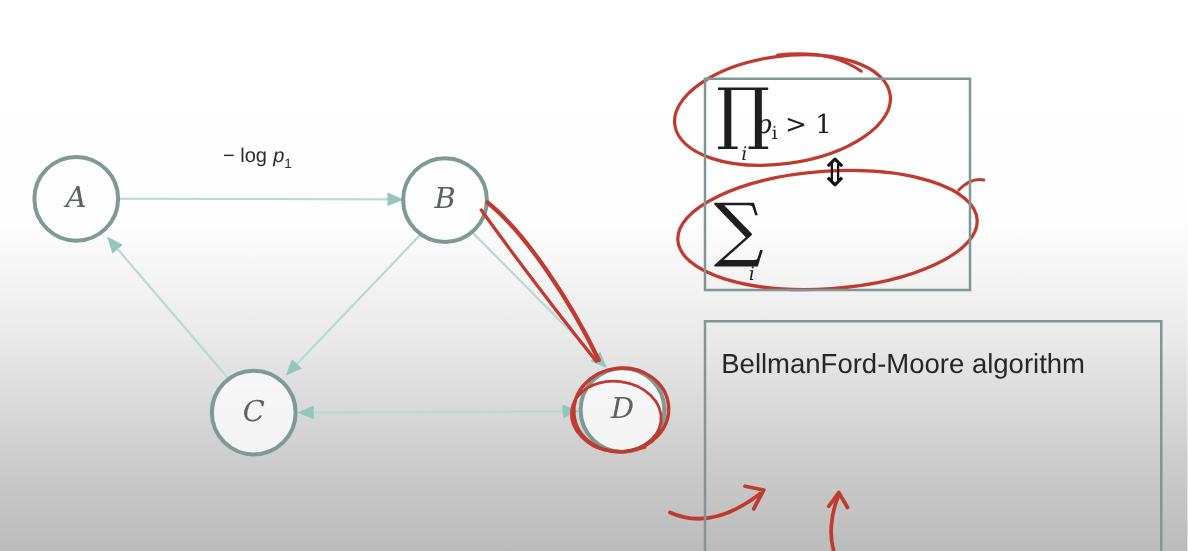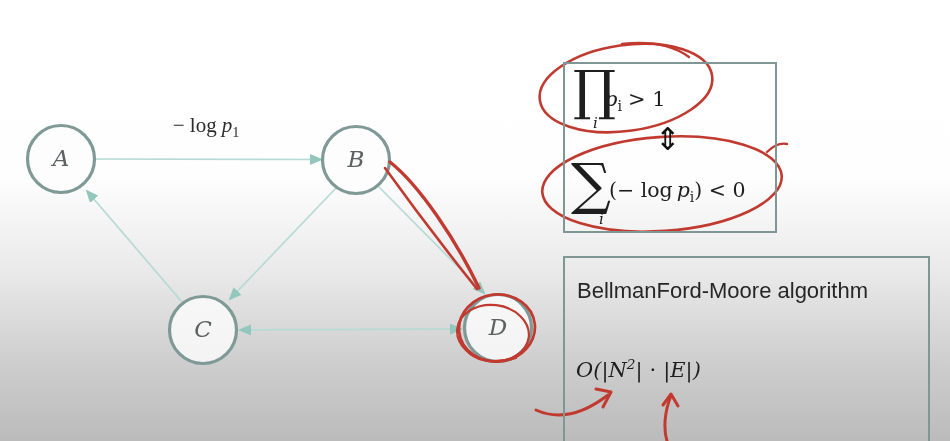--- a/index.html
+++ b/index.html
@@ -13,22 +13,22 @@
   .layer{position:absolute;left:0;top:0;width:950px;height:441px;}
 
   
   .node-label{
     position:absolute;transform:translate(-50%,-52%);
     font-style:italic;font-size:23px;color:#5d6161;
     font-family:"DejaVu Serif", serif;
   }
   .edge-label{
     position:absolute;transform:translate(-50%,-50%);
-    font-size:21px;color:#2b2b2b;white-space:nowrap;
-    font-family:Liberation Serif, serif;
+    font-size:16px;color:#2b2b2b;white-space:nowrap;
+    font-family:Liberation Sans, sans-serif;
   }
   .edge-label .pfx{margin-right:5px;}
   .edge-label .var{font-style:italic;}
   .edge-label sub,.f-body sub{font-size:0.68em;}
 
   
   .panel{position:absolute;border:2.5px solid #7e9694;background:transparent;box-sizing:border-box;}
   .panel.formulas{left:563px;top:62px;width:214px;height:171px;}
   .panel.algo{left:563px;top:256px;width:367px;height:193px;}
 
@@ -119,21 +119,19 @@
 
   <div class="panel formulas">
     <span class="bigop prod-op">∏</span>
     <span class="op-sub prod-op-sub">i</span>
     <span class="f-body prod-body"><span class="var">p</span><sub>i</sub><span class="rel">&gt; 1</span></span>
 
     <div class="equiv">⇕</div>
 
     <span class="bigop sum-op">∑</span>
     <span class="op-sub sum-op-sub">i</span>
-    <span class="f-body sum-body"><span class="open">(− log</span><span class="var">p</span><sub>i</sub><span>) &lt; 0</span></span>
   </div>
 
   <div class="panel algo">
     <div class="algo-title">BellmanFord-Moore algorithm</div>
-    <div class="algo-complexity"><span>O(|N</span><sup>2</sup><span>| ⋅ |E|)</span></div>
   </div>
 
 </div>
 
 </body></html>

